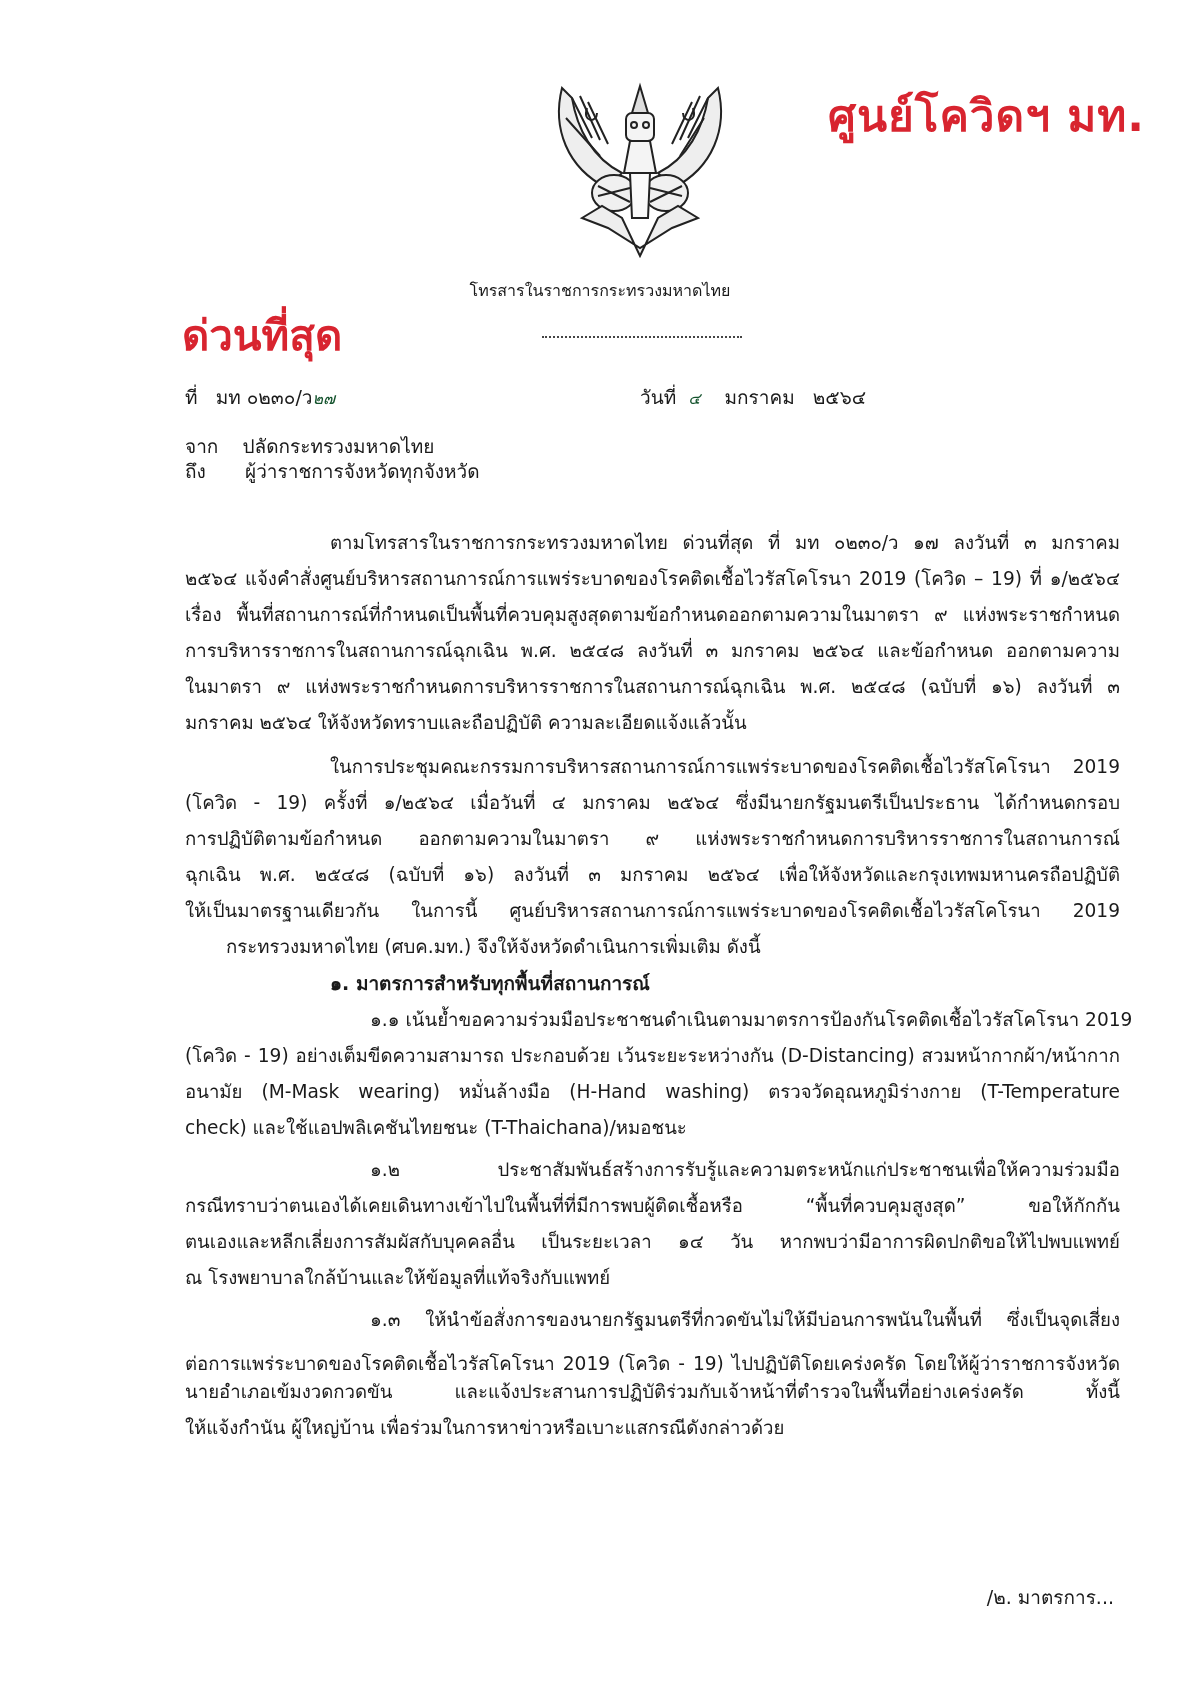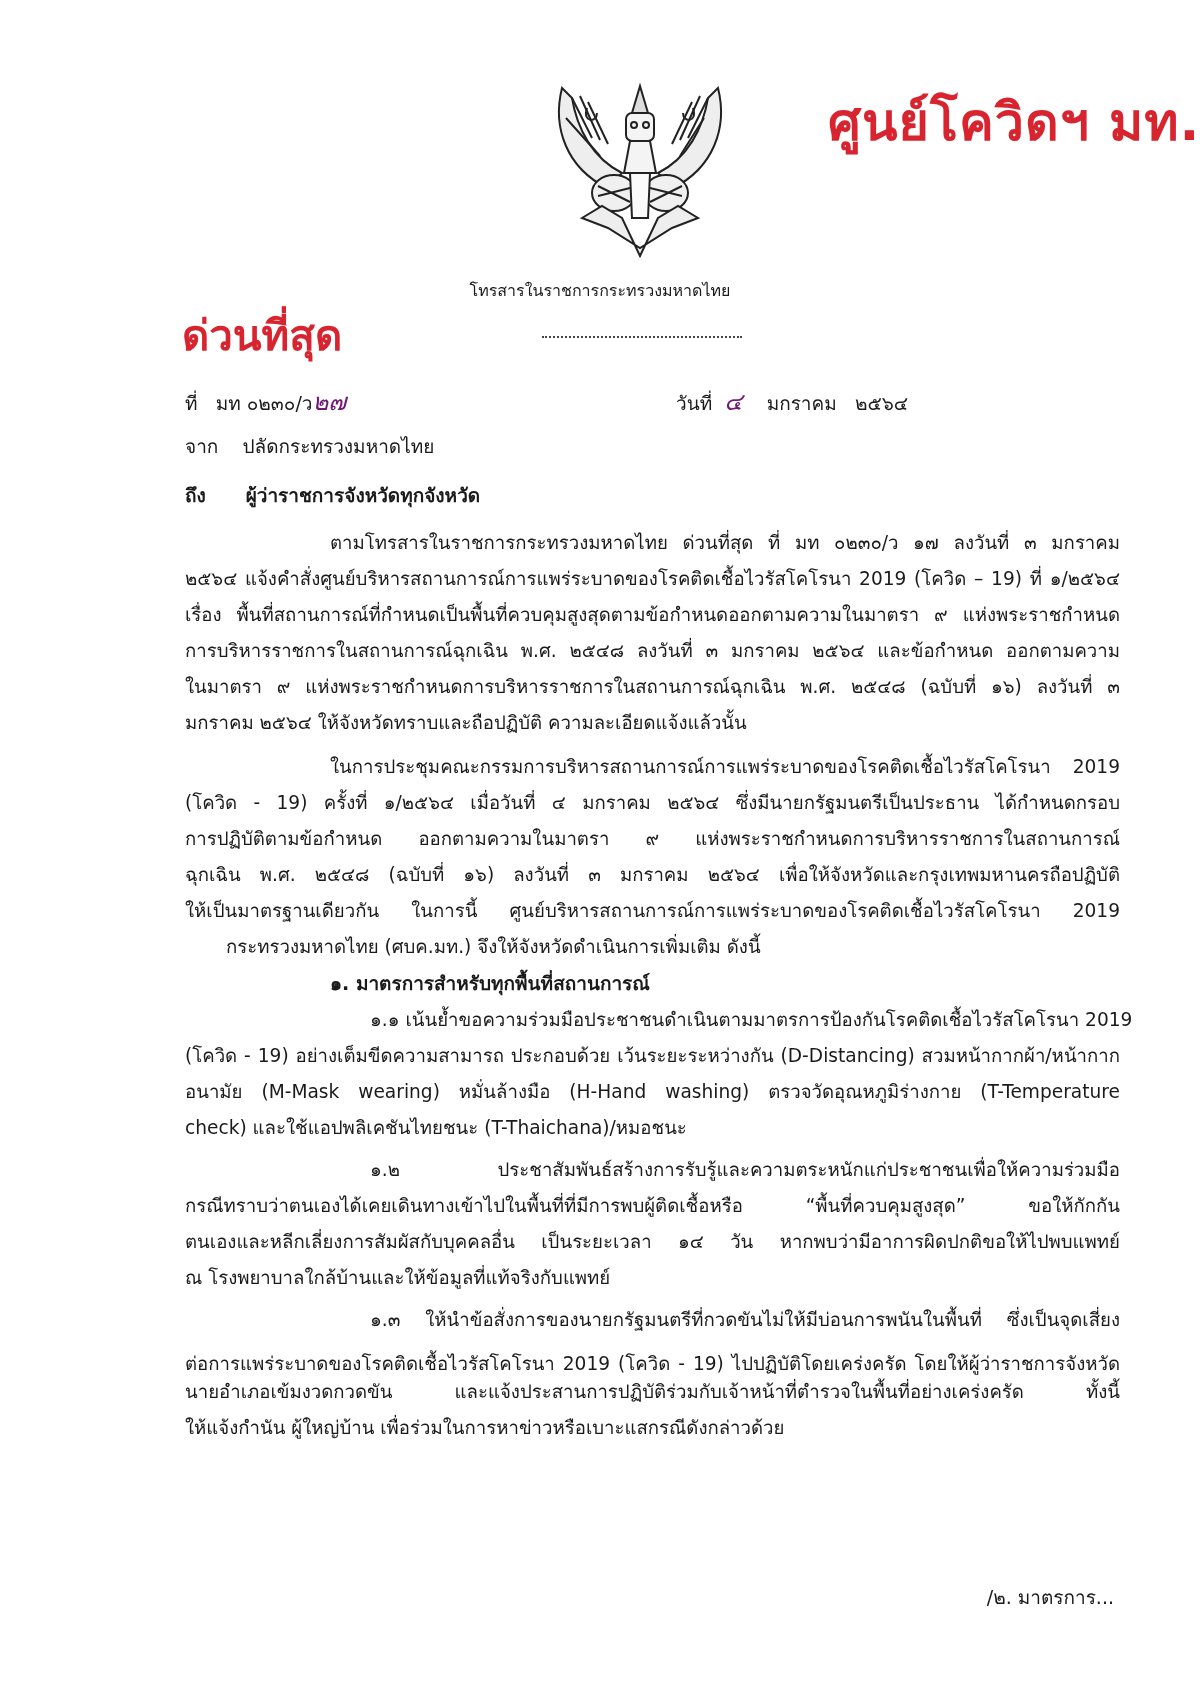--- a/index.html
+++ b/index.html
@@ -1,26 +1,26 @@
 <!DOCTYPE html>
 <html><head>
 <meta charset="utf-8">
 <style>
   html, body { margin:0; padding:0; background:#ffffff; }
   body { width:1200px; height:1697px; position:relative; overflow:hidden;
          font-family:"DejaVu Sans", "Liberation Sans", sans-serif; color:#1a1a1a; }
   .abs { position:absolute; white-space:nowrap; }
   .red { color:#d8242f; }
-  .stamp-corner { left:828px; top:80px; font-size:52px; font-weight:bold; letter-spacing:1px; }
+  .stamp-corner { left:828px; top:80px; font-size:44px; font-weight:bold; letter-spacing:1px; }
   .stamp-urgent { left:182px; top:302px; font-size:42px; font-weight:bold; }
   .emblem { left:552px; top:78px; width:176px; height:182px; }
   .doc-title { left:0; width:1200px; text-align:center; top:278px; font-size:16px; }
   .dots { left:542px; top:330px; width:200px; border-bottom:2px dotted #444; height:6px; }
   .meta { font-size:19px; }
-  .hand { color:#701a75; font-style:italic; font-size:24px; font-family:"DejaVu Serif", serif;margin-top:12px; }
+  .hand { color:#14532d; font-style:italic; font-size:16px; font-family:"DejaVu Serif", serif;margin-top:12px; }
   .para-line { position:absolute; font-size:18.6px; white-space:nowrap; left:185px; width:935px;
                text-align:justify; text-align-last:justify; }
   .para-line.last { text-align-last:left; }
   .heading-1 { font-weight:bold; }
   .footer-next { right:86px; top:1582px; font-size:19px; }
 </style>
 </head>
 <body>
 
 <div class="abs red stamp-corner">ศูนย์โควิดฯ มท.</div>
@@ -46,31 +46,31 @@
   </svg>
 </div>
 
 <div class="abs doc-title">โทรสารในราชการกระทรวงมหาดไทย</div>
 <div class="abs dots"></div>
 
 <div class="abs meta" style="left:185px; top:382px;">
   <span>ที่</span>&nbsp;&nbsp;
   <span>มท ๐๒๓๐/ว</span><span class="hand">๒๗</span>
 </div>
-<div class="abs meta" style="left:676px; top:382px;">
+<div class="abs meta" style="left:640px; top:382px;">
   <span>วันที่</span>&nbsp;
   <span class="hand">๔</span>&nbsp;&nbsp;&nbsp;
   <span>มกราคม</span>&nbsp;&nbsp;
   <span>๒๕๖๔</span>
 </div>
 <div class="abs meta" style="left:185px; top:431px;">
   <span>จาก</span>&nbsp;&nbsp;&nbsp;
   <span>ปลัดกระทรวงมหาดไทย</span>
 </div>
-<div class="abs meta" style="left:185px; top:480px;font-weight:bold;">
+<div class="abs meta" style="left:185px; top:456px;">
   <span style="display:inline-block;width:54px;">ถึง</span>
   <span>ผู้ว่าราชการจังหวัดทุกจังหวัด</span>
 </div>
 
 <div>
   <div class="para-line" style="top:528px; left:330px; width:790px;">ตามโทรสารในราชการกระทรวงมหาดไทย ด่วนที่สุด ที่ มท ๐๒๓๐/ว ๑๗ ลงวันที่ ๓ มกราคม</div>
   <div class="para-line" style="top:564px;">๒๕๖๔ แจ้งคำสั่งศูนย์บริหารสถานการณ์การแพร่ระบาดของโรคติดเชื้อไวรัสโคโรนา 2019 (โควิด – 19) ที่ ๑/๒๕๖๔</div>
   <div class="para-line" style="top:600px;">เรื่อง พื้นที่สถานการณ์ที่กำหนดเป็นพื้นที่ควบคุมสูงสุดตามข้อกำหนดออกตามความในมาตรา ๙ แห่งพระราชกำหนด</div>
   <div class="para-line" style="top:636px;">การบริหารราชการในสถานการณ์ฉุกเฉิน พ.ศ. ๒๕๔๘ ลงวันที่ ๓ มกราคม ๒๕๖๔ และข้อกำหนด ออกตามความ</div>
   <div class="para-line" style="top:672px;">ในมาตรา ๙ แห่งพระราชกำหนดการบริหารราชการในสถานการณ์ฉุกเฉิน พ.ศ. ๒๕๔๘ (ฉบับที่ ๑๖) ลงวันที่ ๓</div>

